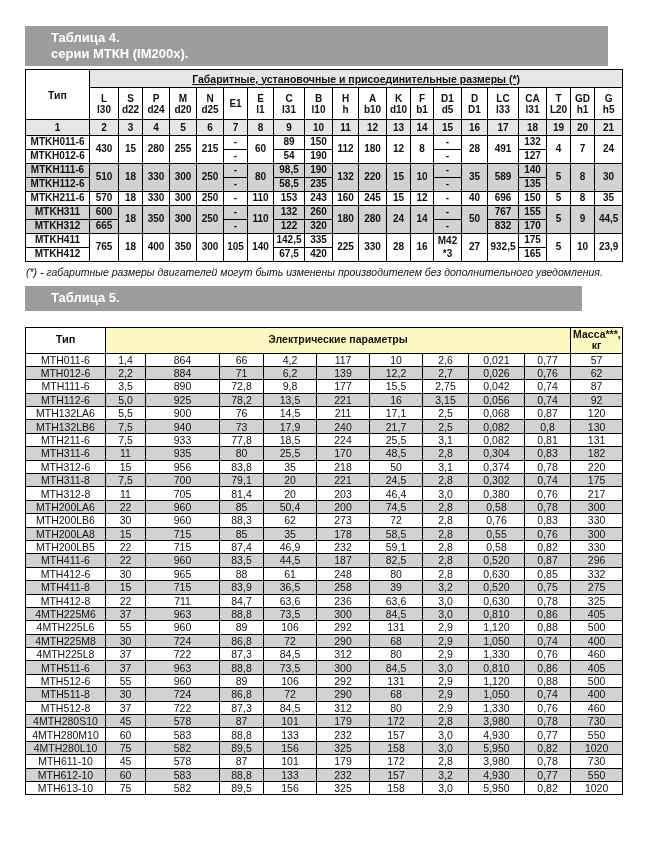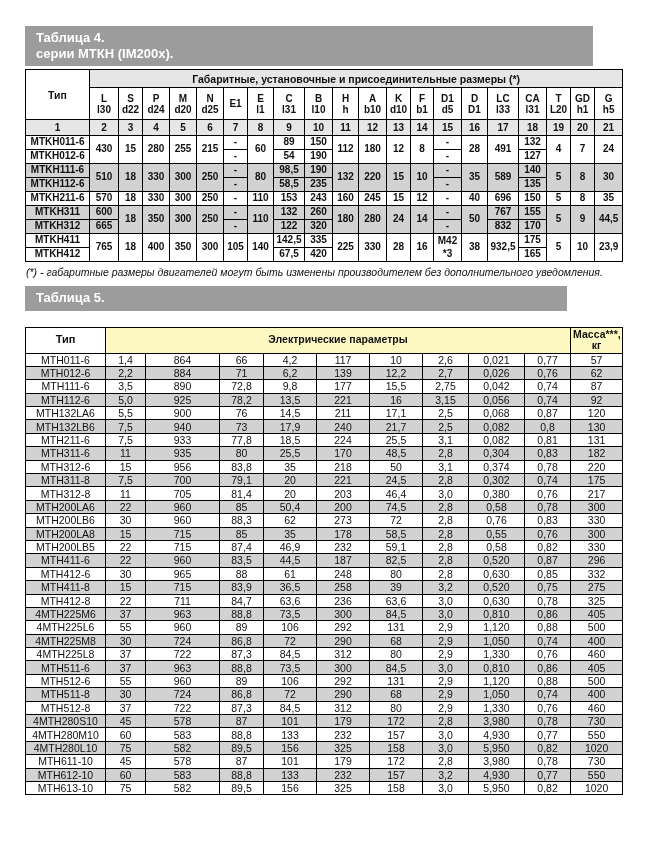--- a/index.html
+++ b/index.html
@@ -1,28 +1,28 @@
 <!DOCTYPE html>
 <html><head>
 <meta charset="utf-8">
 <style>
   html,body{margin:0;padding:0;background:#ffffff;}
   body{width:645px;height:862px;font-family:"Liberation Sans",sans-serif;color:#111;overflow:hidden;}
   .page{padding:26px 23px 0 25px;box-sizing:border-box;}
-  .titlebar{background:#9c9c9c;color:#ffffff;font-weight:700;font-size:13px;line-height:15.5px;padding:4px 9px 5px 11px;}
+  .titlebar{background:#9c9c9c;color:#ffffff;font-weight:700;font-size:13px;line-height:15.5px;padding:4px 9px 5px 26px;}
   .titlebar.t4bar{width:548px;margin-bottom:3px;}
   .titlebar.t5bar{width:522px;margin:7px 0 16px 0;}
   table{border-collapse:collapse;table-layout:fixed;}
   table,th,td{border:1px solid #000;}
   table{border-width:1.5px;}
   th,td{text-align:center;vertical-align:middle;overflow:hidden;}
   
   .t4{width:597px;font-size:10px;}
   .t4 th{font-weight:700;white-space:pre-line;}
-  .t4 .bandh{background:#e6e6e6;height:15px;font-size:10.5px;}
+  .t4 .bandh{background:#e6e6e6;height:15px;font-size:10.5px;text-decoration:underline;}
   .t4 .typeh{background:#fff;font-size:10.5px;}
   .t4 thead .colrow th{background:#fff;height:29px;line-height:11px;}
   .t4 thead .numrow th{background:#e6e6e6;height:13px;line-height:12px;}
   .t4 tbody td{height:13px;line-height:12.2px;font-weight:700;white-space:pre-line;padding:0 1px;}
   .t4 tbody tr.shade td{background:#d2d2d2;}
   
   .footnote{font-style:italic;font-size:10.5px;line-height:13px;margin:4px 0 2px 1px;color:#111;}
   
   .t5{width:597px;font-size:10.5px;}
   .t5 th{font-weight:700;background:#fef9c3;white-space:pre-line;line-height:11.5px;padding:1px 2px;}
@@ -264,21 +264,21 @@
           <td rowspan="2">105</td>
           <td rowspan="2">140</td>
           <td>142,5</td>
           <td>335</td>
           <td rowspan="2">225</td>
           <td rowspan="2">330</td>
           <td rowspan="2">28</td>
           <td rowspan="2">16</td>
           <td rowspan="2">M42
 *3</td>
-          <td rowspan="2">38</td>
+          <td rowspan="2">27</td>
           <td rowspan="2">932,5</td>
           <td>175</td>
           <td rowspan="2">5</td>
           <td rowspan="2">10</td>
           <td rowspan="2">23,9</td>
         </tr>
         <tr>
           <td>MTKH412</td>
           <td>67,5</td>
           <td>420</td>

